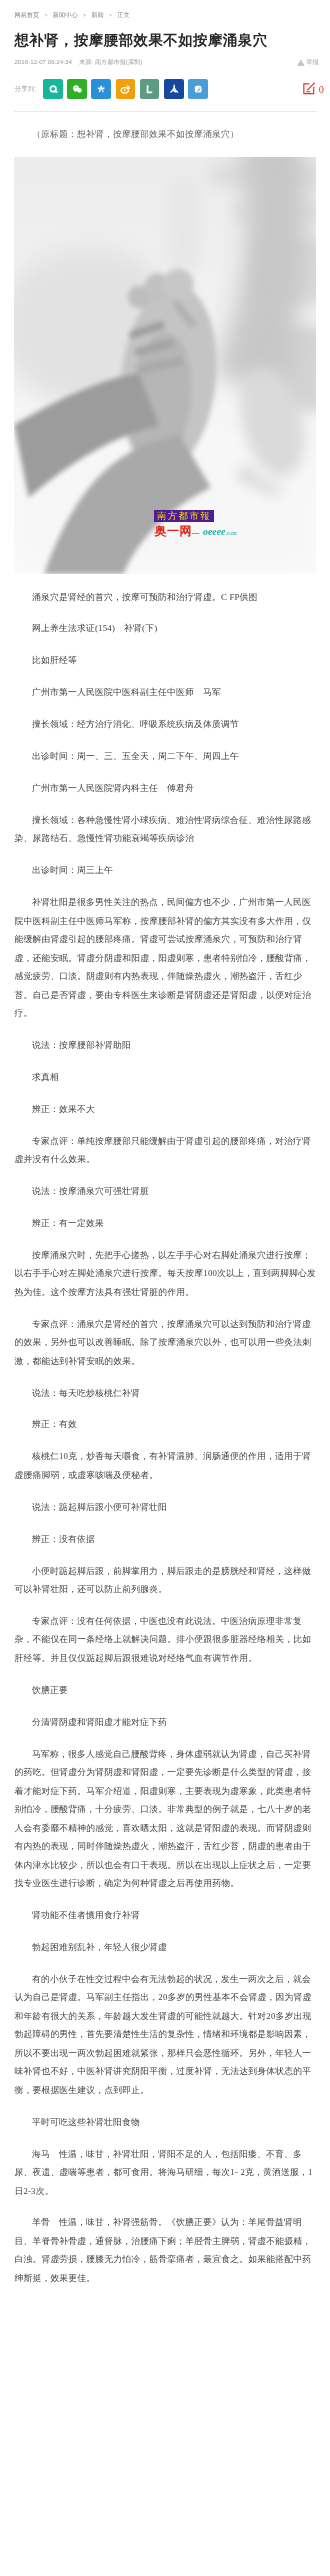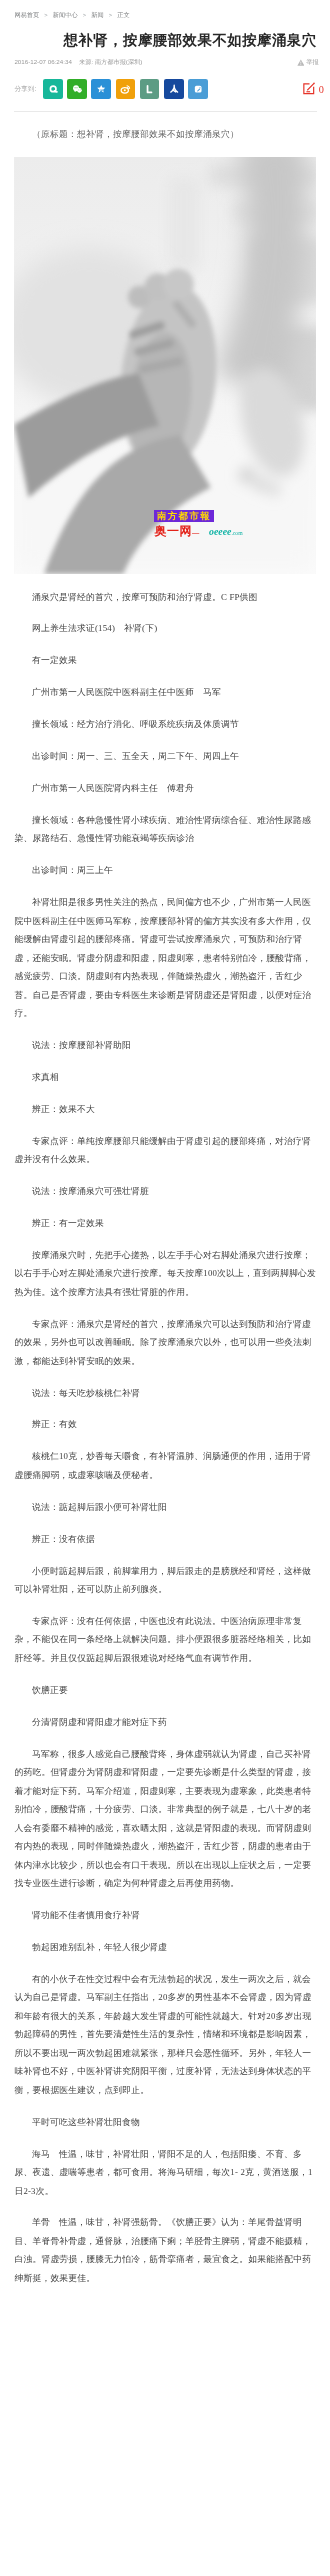--- a/index.html
+++ b/index.html
@@ -6,21 +6,21 @@
   html,body { margin:0; padding:0; background:#ffffff; }
   body { font-family:"Liberation Serif","DejaVu Serif",serif; color:#404040; }
   .page { width:331px; margin:0 auto; padding:11.3px 14.4px 15.5px 14.4px; position:relative; }
 
   
   .breadcrumb { font-family:"Liberation Sans","DejaVu Sans",sans-serif; font-size:6.2px; color:#7d7f80; }
   .breadcrumb a { color:#7d7f80; text-decoration:none; cursor:pointer; }
   .breadcrumb .sep { margin:0 3.6px; color:#9aa0a3; font-size:5.7px; }
 
   
-  .title { font-size:14.4px; line-height:19.6px; font-weight:bold; color:#282828; margin:10.3px 0 0 0; letter-spacing:0.5px;text-align:right; }
+  .title { font-size:14.4px; line-height:19.6px; font-weight:bold; color:#282828; margin:10.3px 0 0 0; letter-spacing:0.5px; }
   .info  { position:relative; margin-top:8.2px; font-family:"Liberation Sans","DejaVu Sans",sans-serif; font-size:6.2px; color:#999; height:8.2px; }
   .info .src { margin-left:7.2px; }
   .report { position:absolute; right:-2.1px; top:0; display:inline-flex; align-items:center; gap:2.1px; color:#9b9b9b; cursor:pointer; }
   .report svg { display:block; }
 
   
   .share-row { position:relative; margin-top:12.4px; height:20.6px; display:flex; align-items:center; }
   .share-label { font-family:"Liberation Sans","DejaVu Sans",sans-serif; font-size:6.7px; color:#a9a9a9; margin-right:6.7px; }
   .share-btn { width:19.6px; height:19.6px; border-radius:2.1px; margin-right:4.6px; display:inline-flex; align-items:center; justify-content:center; cursor:pointer; flex:0 0 auto; }
   .share-btn svg { display:block; }
@@ -30,25 +30,25 @@
   .divider { border:none; border-top:0.5px solid #e9e9e9; margin:11.3px 0 0 0; }
 
   
   .article p { font-size:8.8px; line-height:18.5px; margin:13.4px 0; text-indent:2em; letter-spacing:0.2px; color:#404040; word-break:break-all; }
   .article p.note-line { color:#5e5e5e; }
 
   
   .photo { position:relative; width:302px; height:417px; margin:3.1px 0 0 0; overflow:hidden; background:#f2f2f2; }
   .photo svg.scene { display:block; }
   .wm { position:absolute; left:140px; top:353px; }
-  .wm-box { display:inline-block; background:#6d28d9; color:#ffd900; font-weight:bold; font-size:9.3px; line-height:11.3px; padding:0.5px 2.6px; letter-spacing:1.5px; }
+  .wm-box { display:inline-block; background:#4c1d95; color:#ffd900; font-weight:normal; font-size:9.3px; line-height:11.3px; padding:0.5px 2.6px; letter-spacing:1.5px; }
   .wm-sub { margin-top:1px; white-space:nowrap; }
   .wm-cn { color:#e32219; font-weight:bold; font-size:12px; letter-spacing:0.5px; }
   .wm-dash { color:#e32219; font-weight:bold; font-size:7.2px; }
-  .wm-en { color:#0fb3a5; font-weight:bold; font-style:italic; font-size:9.8px; margin-left:10px; }
+  .wm-en { color:#0fb3a5; font-weight:bold; font-style:italic; font-size:9.8px; margin-left:4px; }
   .wm-suffix { color:#0fb3a5; font-size:5.7px; }
 </style>
 </head>
 <body>
 
 <div class="page">
 
   <div class="breadcrumb"><a>网易首页</a><span class="sep"> &gt; </span><a>新闻中心</a><span class="sep"> &gt; </span><a>新闻</a><span class="sep"> &gt; </span><a>正文</a></div>
 
   <h1 class="title">想补肾，按摩腰部效果不如按摩涌泉穴</h1>
@@ -184,21 +184,21 @@
       <div class="wm">
         <div class="wm-box">南方都市報</div>
         <div class="wm-sub"><span class="wm-cn">奥一网</span><span class="wm-dash">—</span><span class="wm-en">oeeee</span><span class="wm-suffix">.com</span></div>
       </div>
     </div>
 
     <p>涌泉穴是肾经的首穴，按摩可预防和治疗肾虚。C FP供图</p>
     <p>网上养生法求证(154)　补肾(下)</p>
 
     <div>
-        <p>有一定效果</p>
+        <p>比如肝经等</p>
         <p>广州市第一人民医院中医科副主任中医师　马军</p>
         <p>擅长领域：经方治疗消化、呼吸系统疾病及体质调节</p>
         <p>出诊时间：周一、三、五全天，周二下午、周四上午</p>
         <p>广州市第一人民医院肾内科主任　傅君舟</p>
         <p>擅长领域：各种急慢性肾小球疾病、难治性肾病综合征、难治性尿路感染、尿路结石、急慢性肾功能衰竭等疾病诊治</p>
         <p>出诊时间：周三上午</p>
         <p>补肾壮阳是很多男性关注的热点，民间偏方也不少，广州市第一人民医院中医科副主任中医师马军称，按摩腰部补肾的偏方其实没有多大作用，仅能缓解由肾虚引起的腰部疼痛。肾虚可尝试按摩涌泉穴，可预防和治疗肾虚，还能安眠。肾虚分阴虚和阳虚，阳虚则寒，患者特别怕冷，腰酸背痛，感觉疲劳、口淡。阴虚则有内热表现，伴随燥热虚火，潮热盗汗，舌红少苔。自己是否肾虚，要由专科医生来诊断是肾阴虚还是肾阳虚，以便对症治疗。</p>
         <p>说法：按摩腰部补肾助阳</p>
         <p>求真相</p>
         <p>辨正：效果不大</p>

